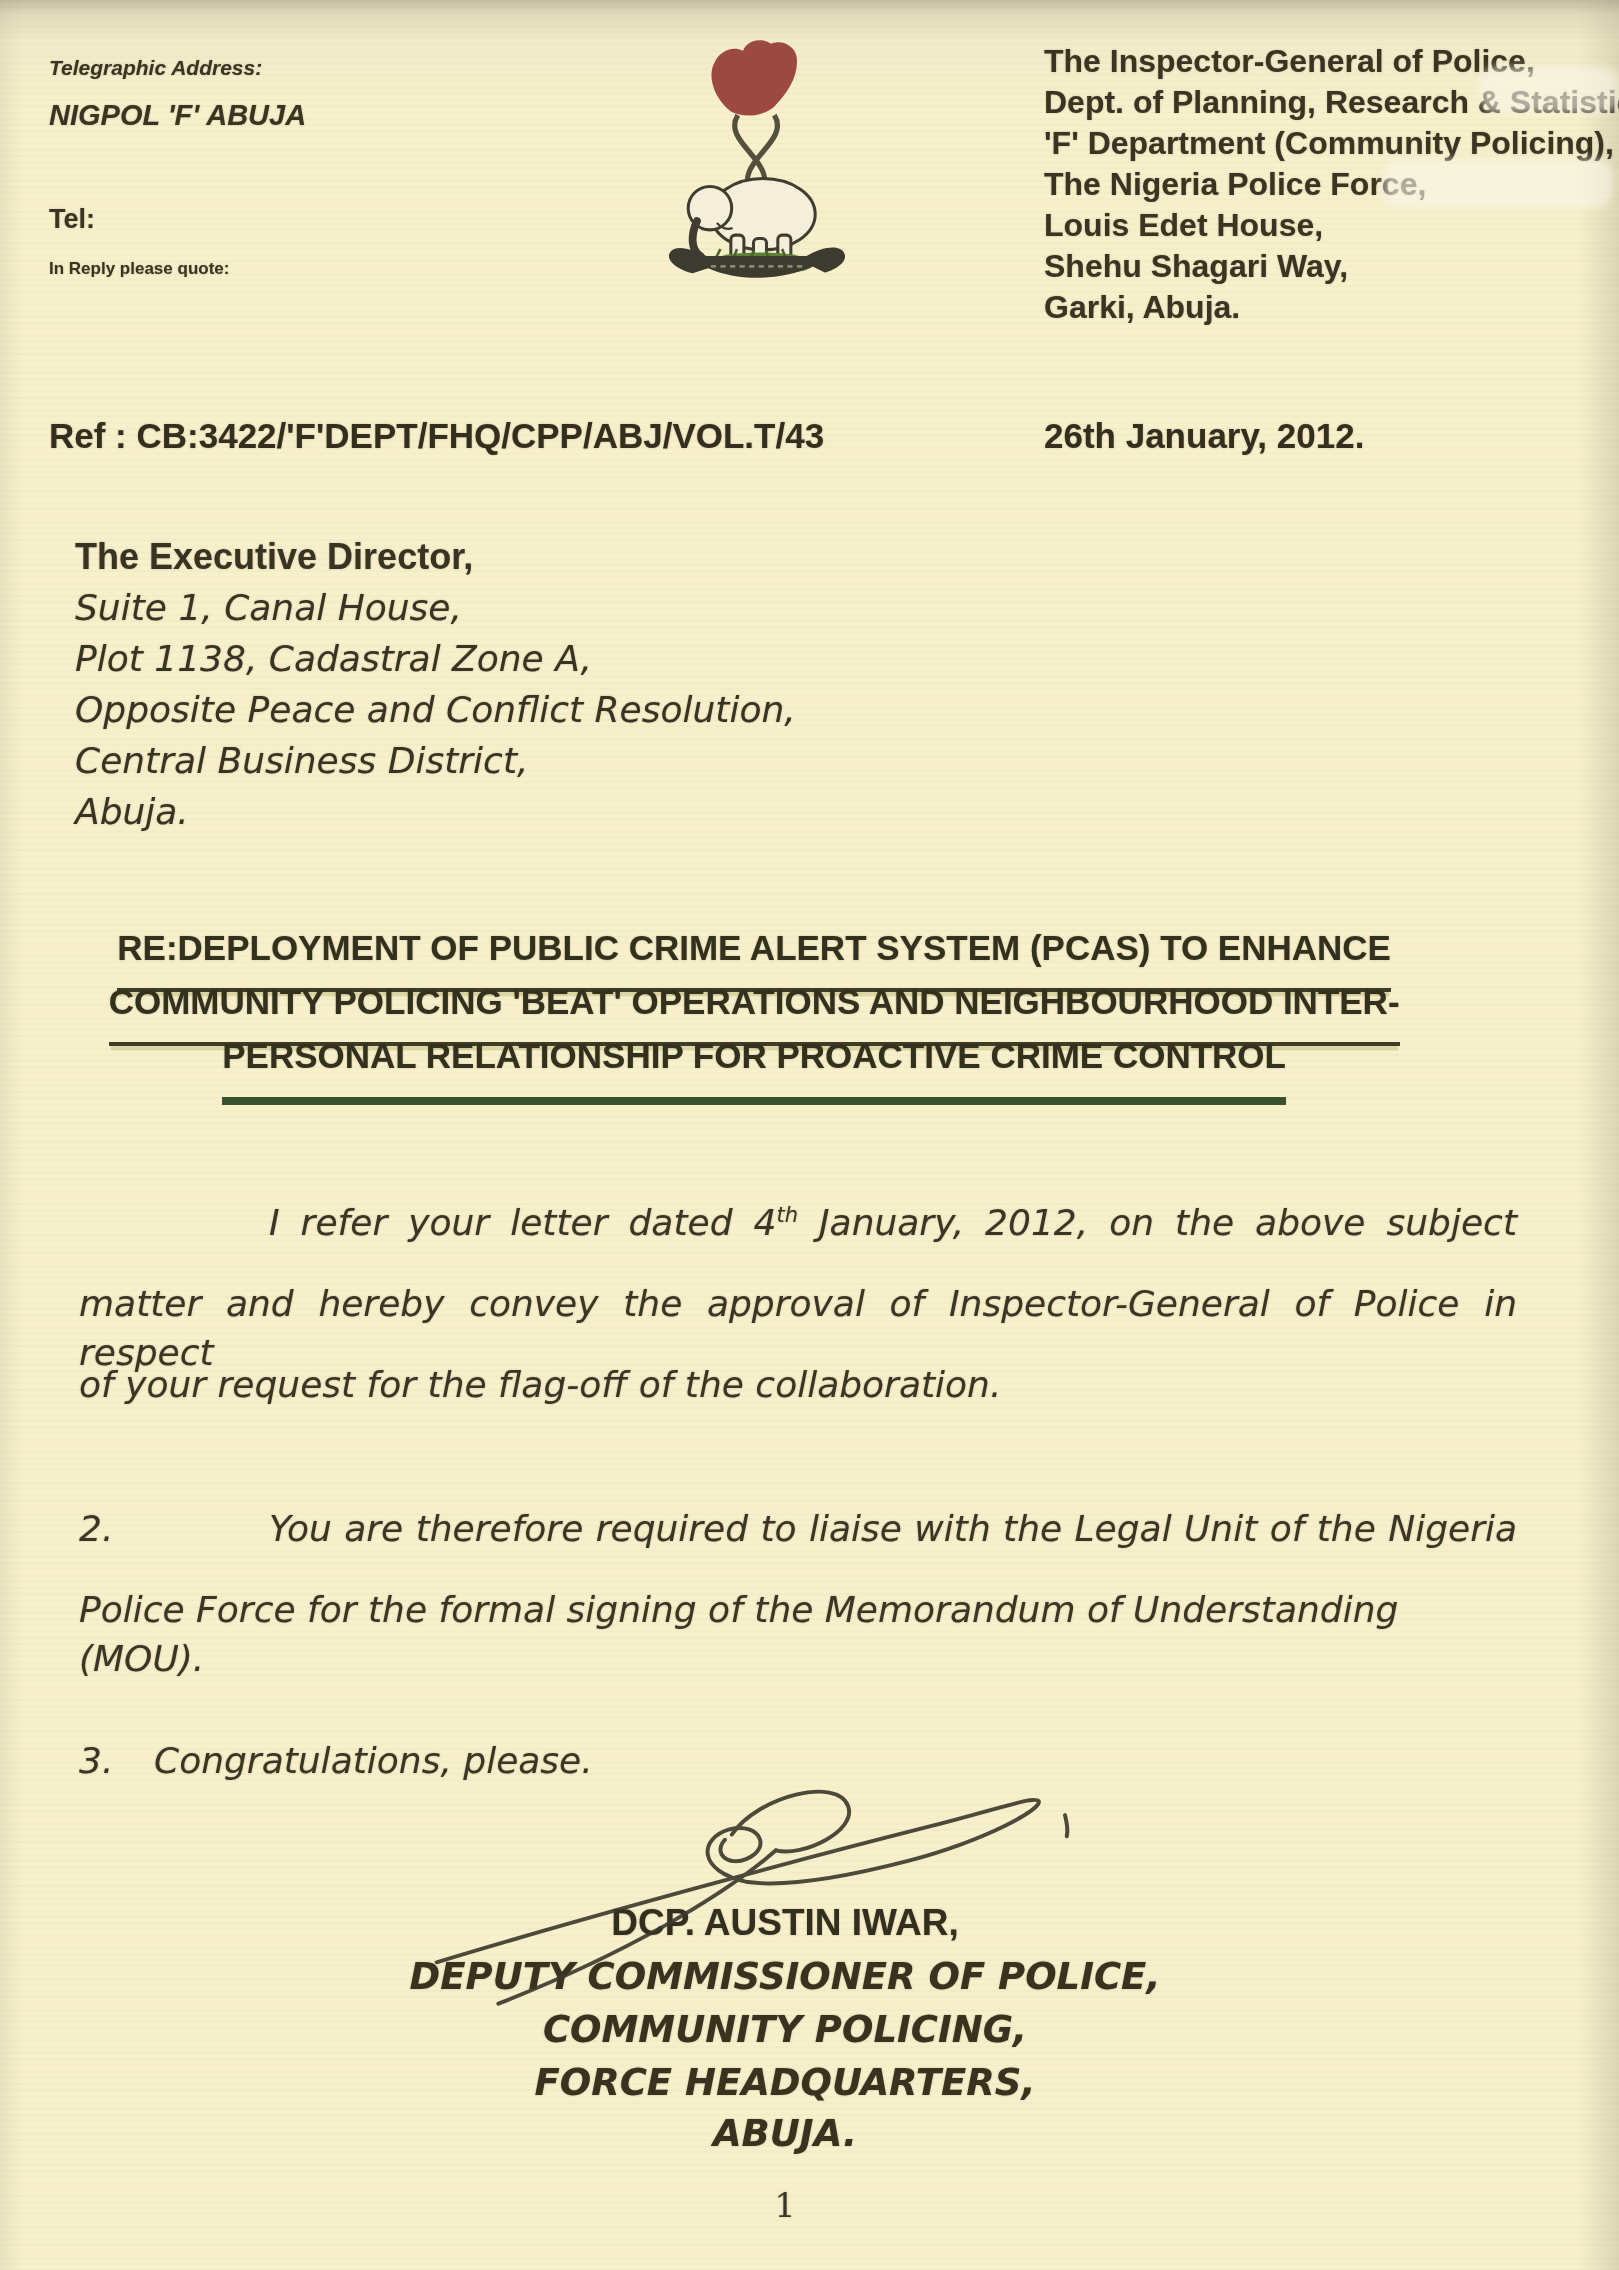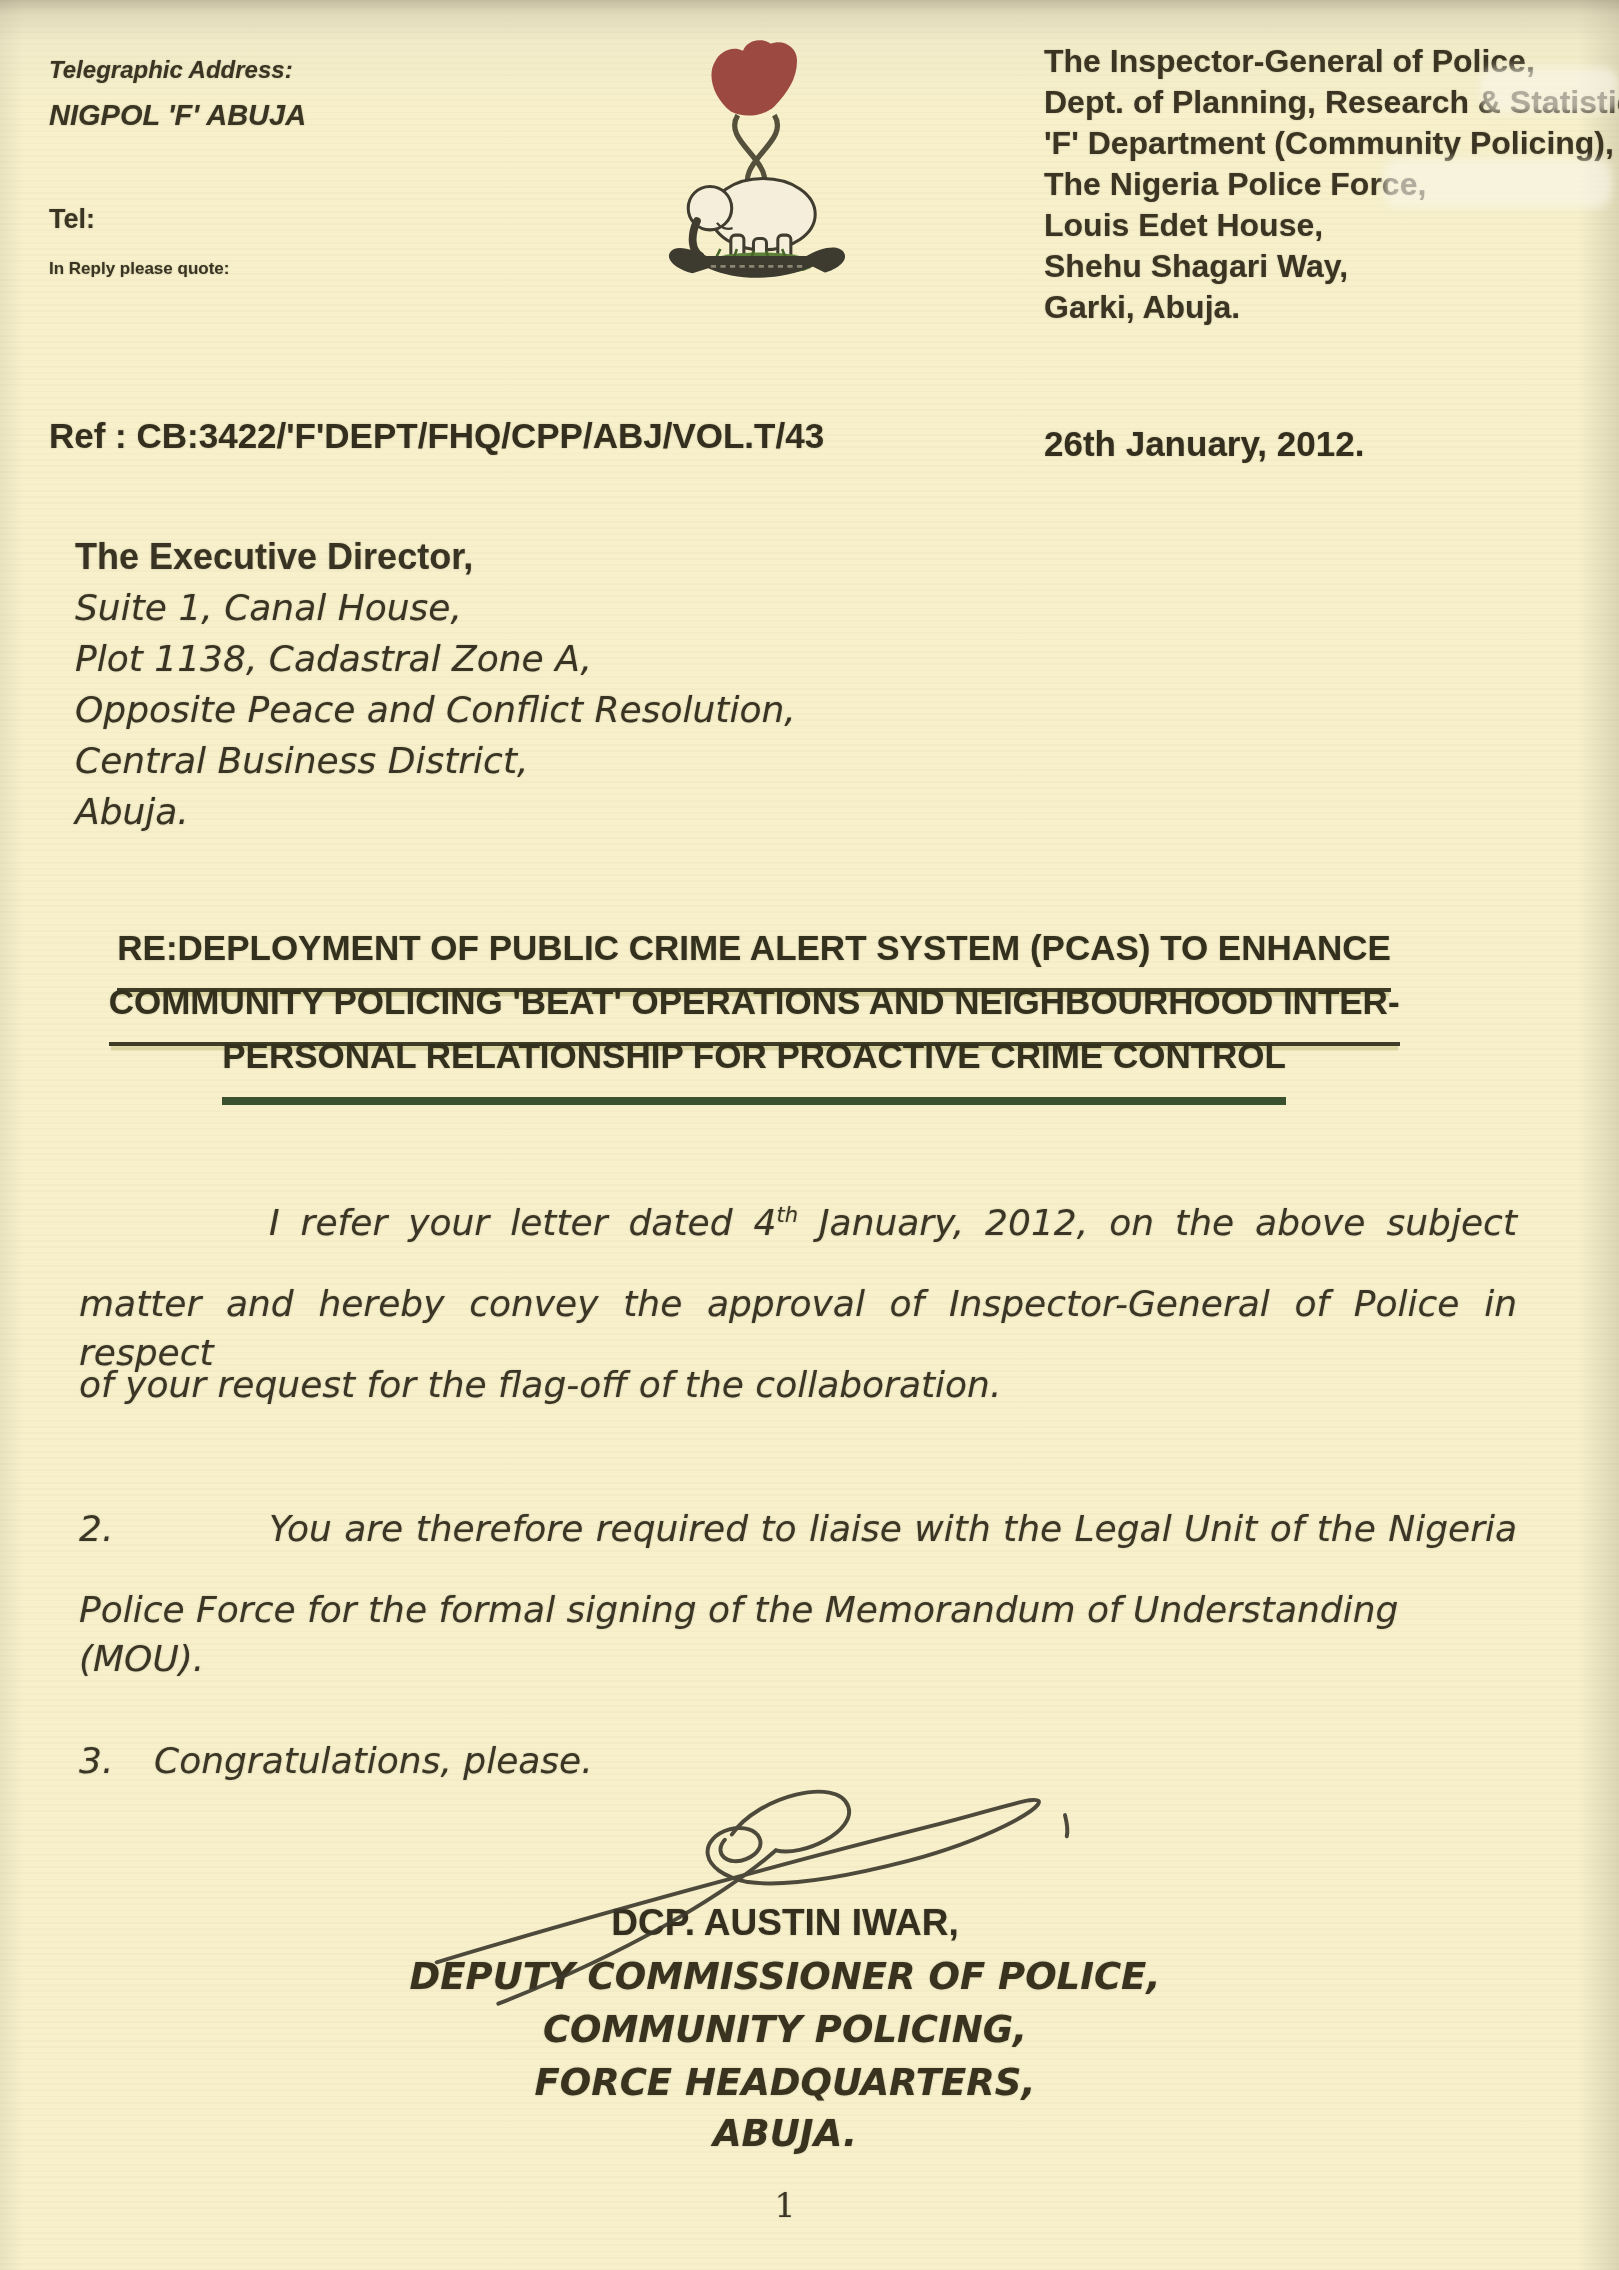--- a/index.html
+++ b/index.html
@@ -41,21 +41,21 @@
   .sigtitle{font-family:"DejaVu Sans", sans-serif;font-style:italic;font-weight:600;font-size:37px;color:#38321f;}
   .pagenum{left:44px;width:1482px;top:2186px;text-align:center;font-size:33px;color:#3a3525;font-family:"DejaVu Serif", serif;}
   .smudge{position:absolute;background:rgba(248,245,232,.62);filter:blur(4.4px);border-radius:16px;z-index:3;}
   svg{display:block;}
 </style>
 </head>
 <body>
 
 <div class="page">
 
-  <div class="abs txt hdr-left b ital" style="top:56px;font-size:24px;">Telegraphic Address:</div>
+  <div class="abs txt hdr-left b ital" style="top:56px;font-size:21px;">Telegraphic Address:</div>
   <div class="abs txt hdr-left b ital" style="top:99px;font-size:29px;">NIGPOL  'F' ABUJA</div>
   <div class="abs txt hdr-left b" style="top:173px;font-size:27px;margin-top:31px;">Tel:</div>
   <div class="abs txt hdr-left b" style="top:259px;font-size:17px;">In Reply please quote:</div>
 
   <svg class="abs" style="left:663px;top:35px;" width="187" height="248" viewBox="0 0 215 285">
     <path fill="#9c4a41" d="M78 88 C58 72 50 46 60 30 C66 18 80 12 92 18 C96 6 114 2 124 10 C138 4 154 14 154 28 C155 48 144 66 128 82 C116 93 94 96 78 88 Z"></path>
     <path fill="#9c4a41" d="M98 14 C100 4 116 4 118 14 L116 22 L100 22 Z"></path>
     <path stroke="#55503c" stroke-width="6" fill="none" d="M86 92 C66 124 136 146 112 184"></path>
     <path stroke="#55503c" stroke-width="6" fill="none" d="M128 92 C148 124 78 146 102 184"></path>
     <g stroke="#403d30" stroke-width="3.5" fill="#f4eeda">
@@ -80,21 +80,21 @@
     <div>The Nigeria Police Force,</div>
     <div>Louis Edet House,</div>
     <div>Shehu Shagari Way,</div>
     <div>Garki, Abuja.</div>
   </div>
 
   <div class="smudge" style="left:1480px;top:67px;width:139px;height:46px;"></div>
   <div class="smudge" style="left:1383px;top:159px;width:229px;height:49px;"></div>
 
   <div class="abs txt refline" style="left:49px;">Ref : CB:3422/'F'DEPT/FHQ/CPP/ABJ/VOL.T/43</div>
-  <div class="abs txt refline" style="left:1044px;margin-top:8px;">26th January, 2012.</div>
+  <div class="abs txt refline" style="left:1044px;">26th January, 2012.</div>
 
   <div class="abs txt recipient">
     <div class="name" style="font-family:'Liberation Sans',sans-serif;">The Executive Director,</div>
     <div>Suite 1, Canal House,</div>
     <div>Plot 1138, Cadastral Zone A,</div>
     <div>Opposite Peace and Conflict Resolution,</div>
     <div>Central Business District,</div>
     <div>Abuja.</div>
   </div>
 

